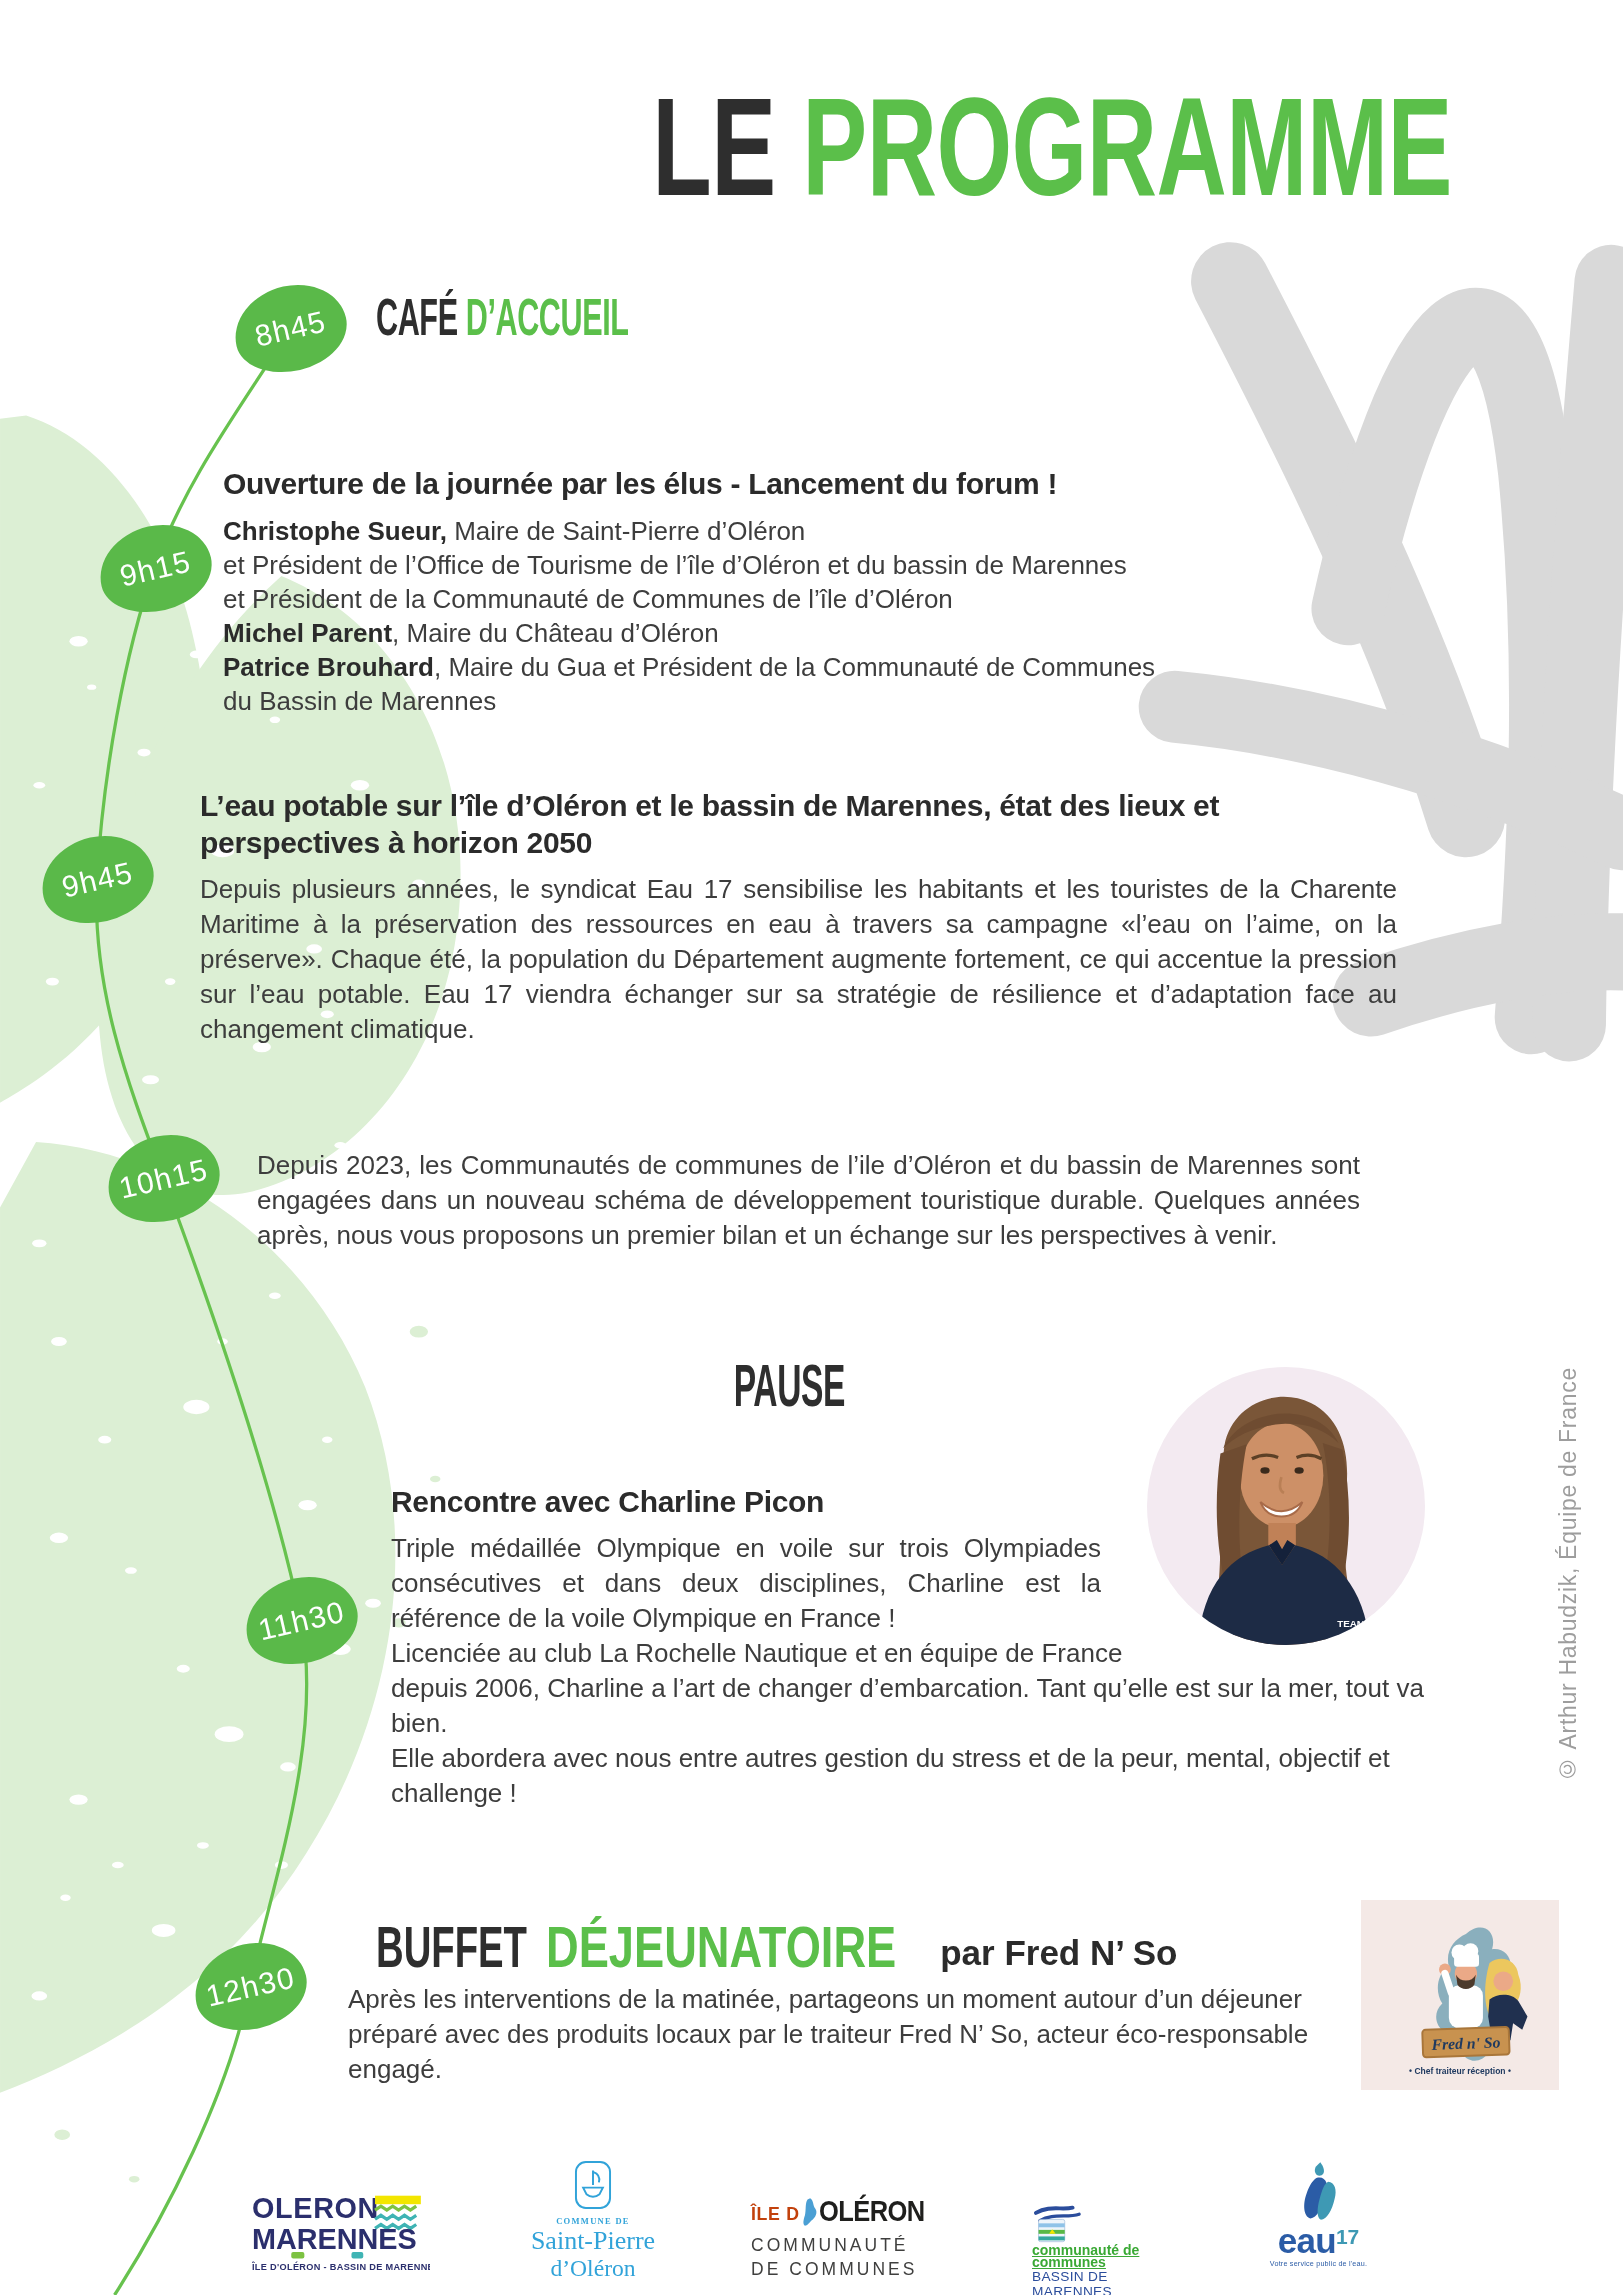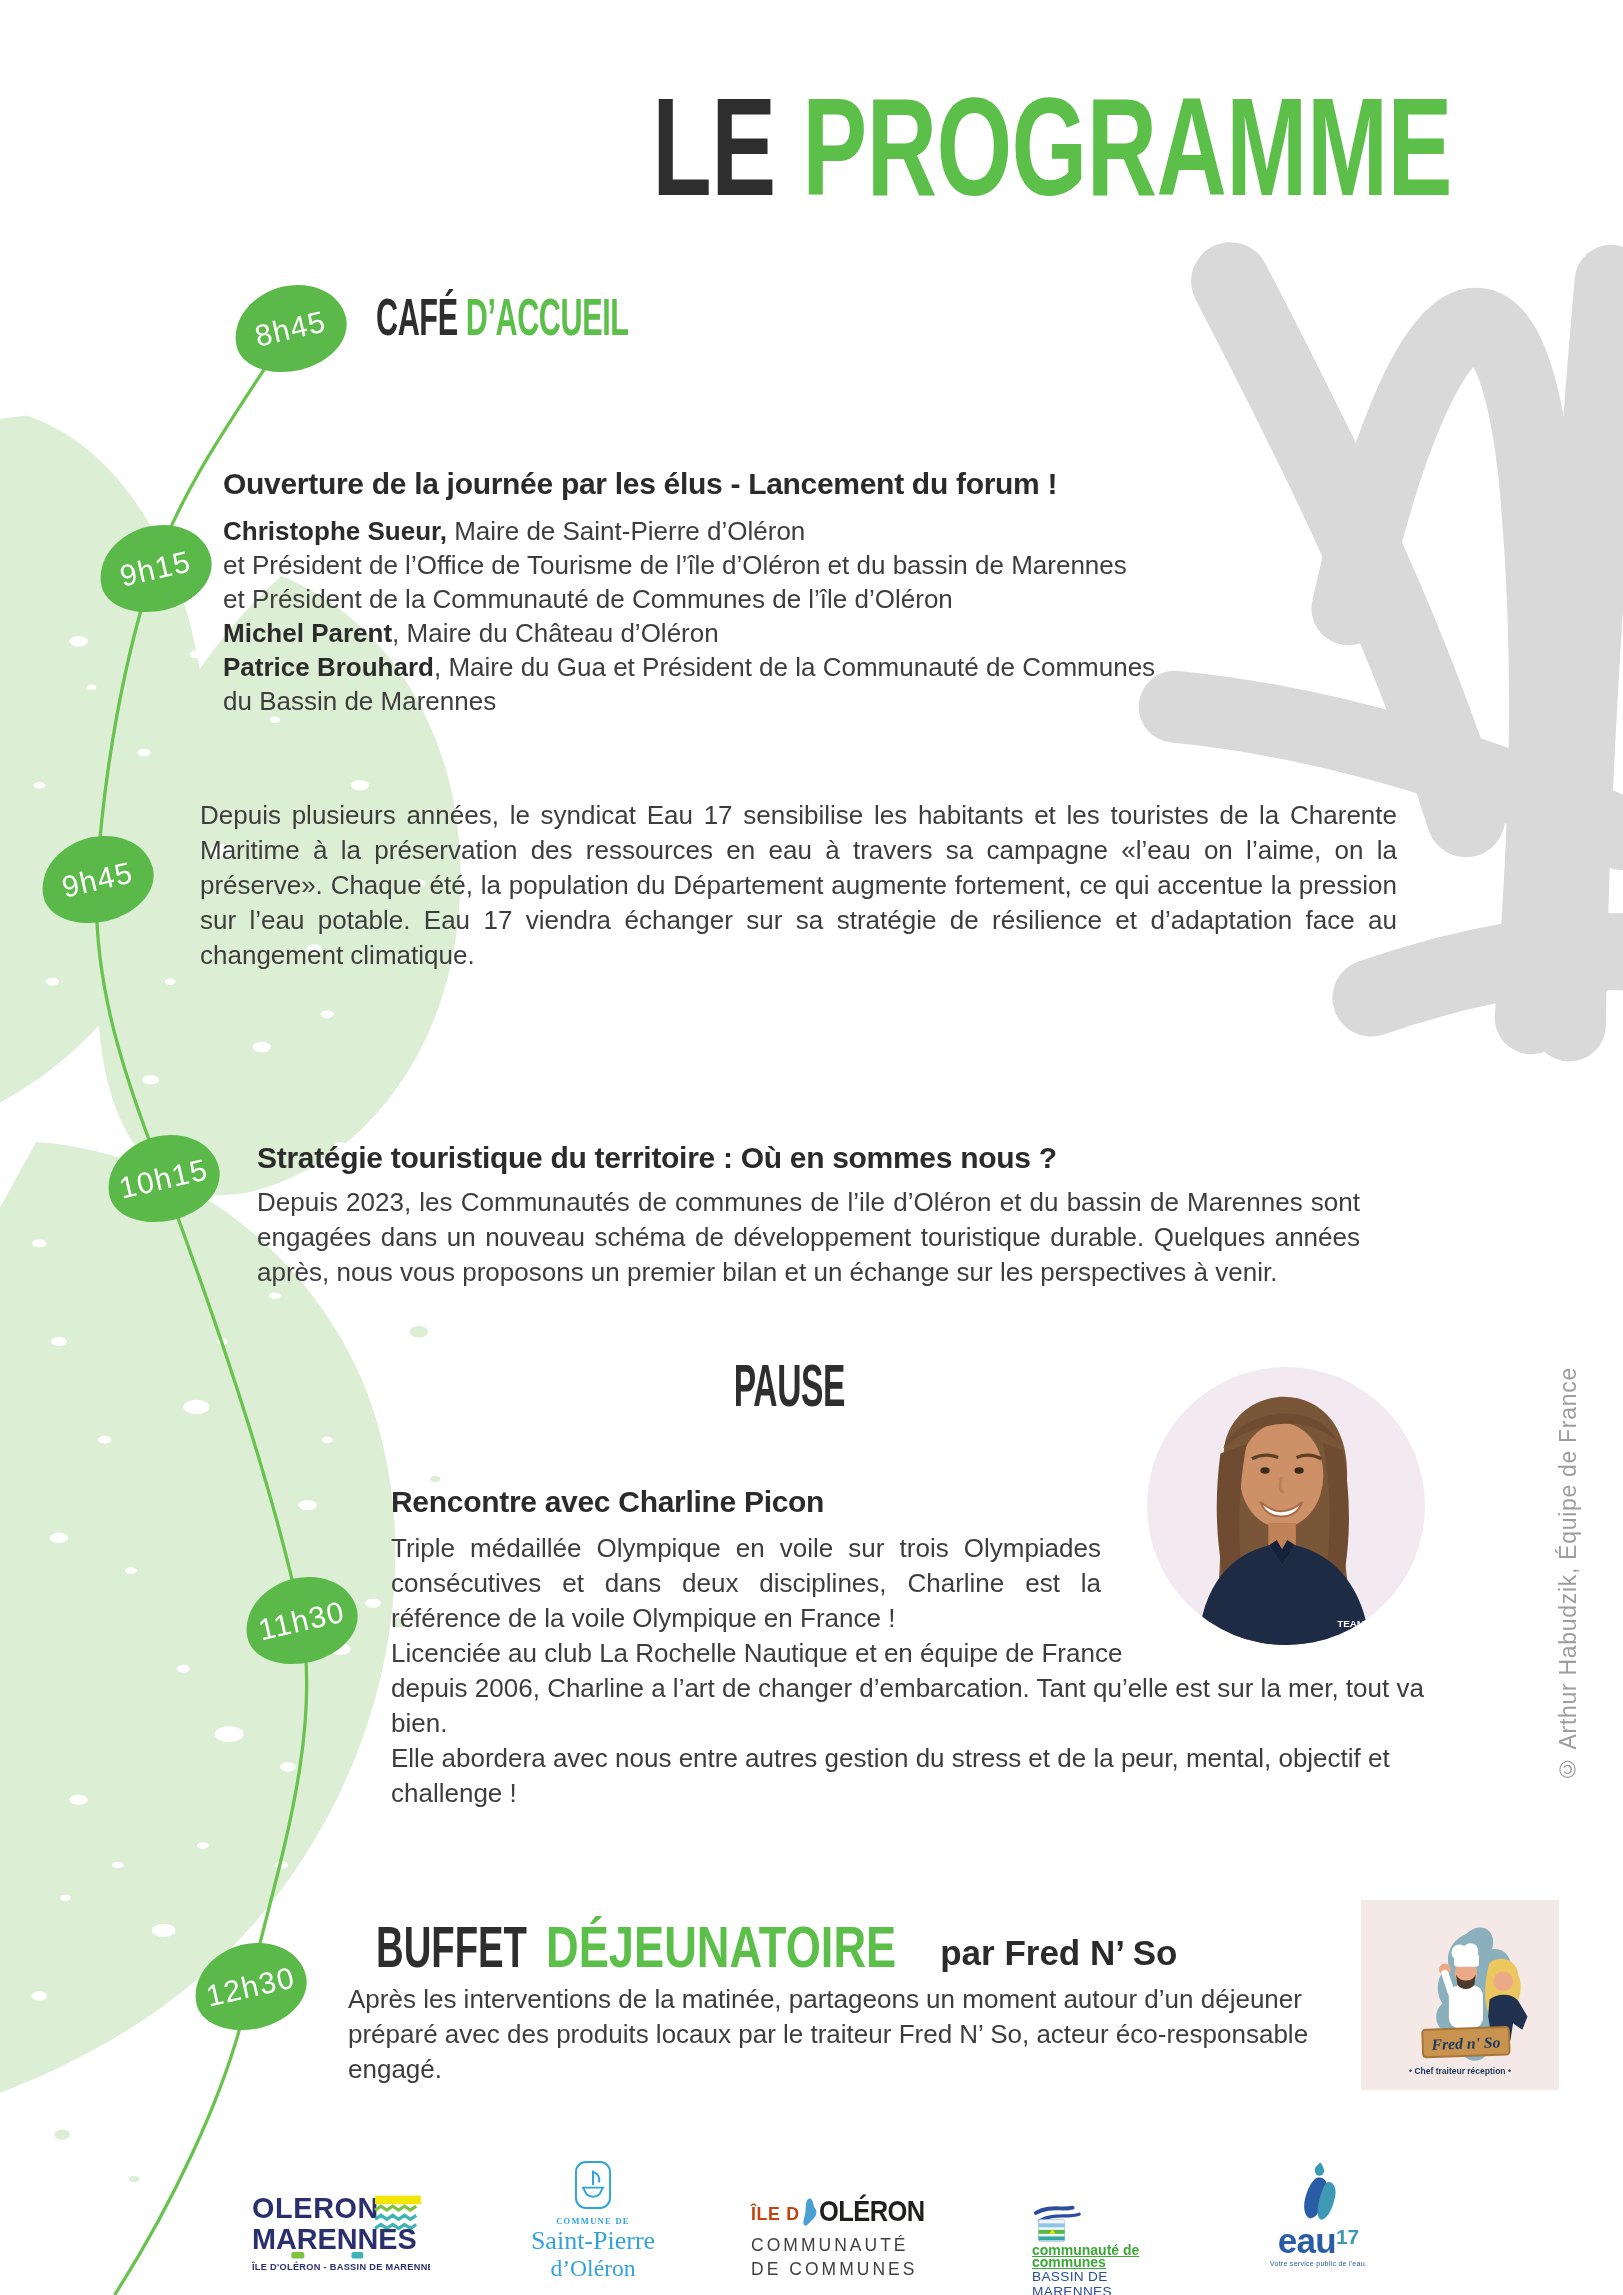--- a/index.html
+++ b/index.html
@@ -178,25 +178,25 @@
     <div class="speaker-line"><span class="b">Christophe Sueur,</span><span> Maire de Saint-Pierre d’Oléron</span></div>
     <div class="speaker-line"><span class="b"></span><span>et Président de l’Office de Tourisme de l’île d’Oléron et du bassin de Marennes</span></div>
     <div class="speaker-line"><span class="b"></span><span>et Président de la Communauté de Communes de l’île d’Oléron</span></div>
     <div class="speaker-line"><span class="b">Michel Parent</span><span>, Maire du Château d’Oléron</span></div>
     <div class="speaker-line"><span class="b">Patrice Brouhard</span><span>, Maire du Gua et Président de la Communauté de Communes</span></div>
     <div class="speaker-line"><span class="b"></span><span>du Bassin de Marennes</span></div>
   </div>
 </div>
 
 <div class="section" style="left:200px;top:787px;width:1197px;">
+  <div class="h-bold">L’eau potable sur l’île d’Oléron et le bassin de Marennes, état des lieux et perspectives à horizon 2050</div>
   <div class="body-txt just" style="margin-top:10.5px;">Depuis plusieurs années, le syndicat Eau 17 sensibilise les habitants et les touristes de la Charente Maritime à la préservation des ressources en eau à travers sa campagne «l’eau on l’aime, on la préserve». Chaque été, la population du Département augmente fortement, ce qui accentue la pression sur l’eau potable. Eau 17 viendra échanger sur sa stratégie de résilience et d’adaptation face au changement climatique.</div>
 </div>
 
 <div class="section" style="left:257px;top:1139px;width:1103px;">
-  <div class="h-bold">Stratégie touristique du territoire : Où en sommes nous ?</div>
   <div class="body-txt just" style="margin-top:9.2px;">Depuis 2023, les Communautés de communes de l’ile d’Oléron et du bassin de Marennes sont engagées dans un nouveau schéma de développement touristique durable. Quelques années après, nous vous proposons un premier bilan et un échange sur les perspectives à venir.</div>
 </div>
 
 <div class="pause-head">
   <span class="cond-line t-dark">PAUSE</span>
 </div>
 
 <div class="section" style="left:391px;top:1483px;width:1047px;">
   <div class="h-bold">Rencontre avec Charline Picon</div>
   <div class="body-txt just" style="margin-top:10.5px;width:710px;">Triple médaillée Olympique en voile sur trois Olympiades consécutives et dans deux disciplines, Charline est la référence de la voile Olympique en France !</div>

